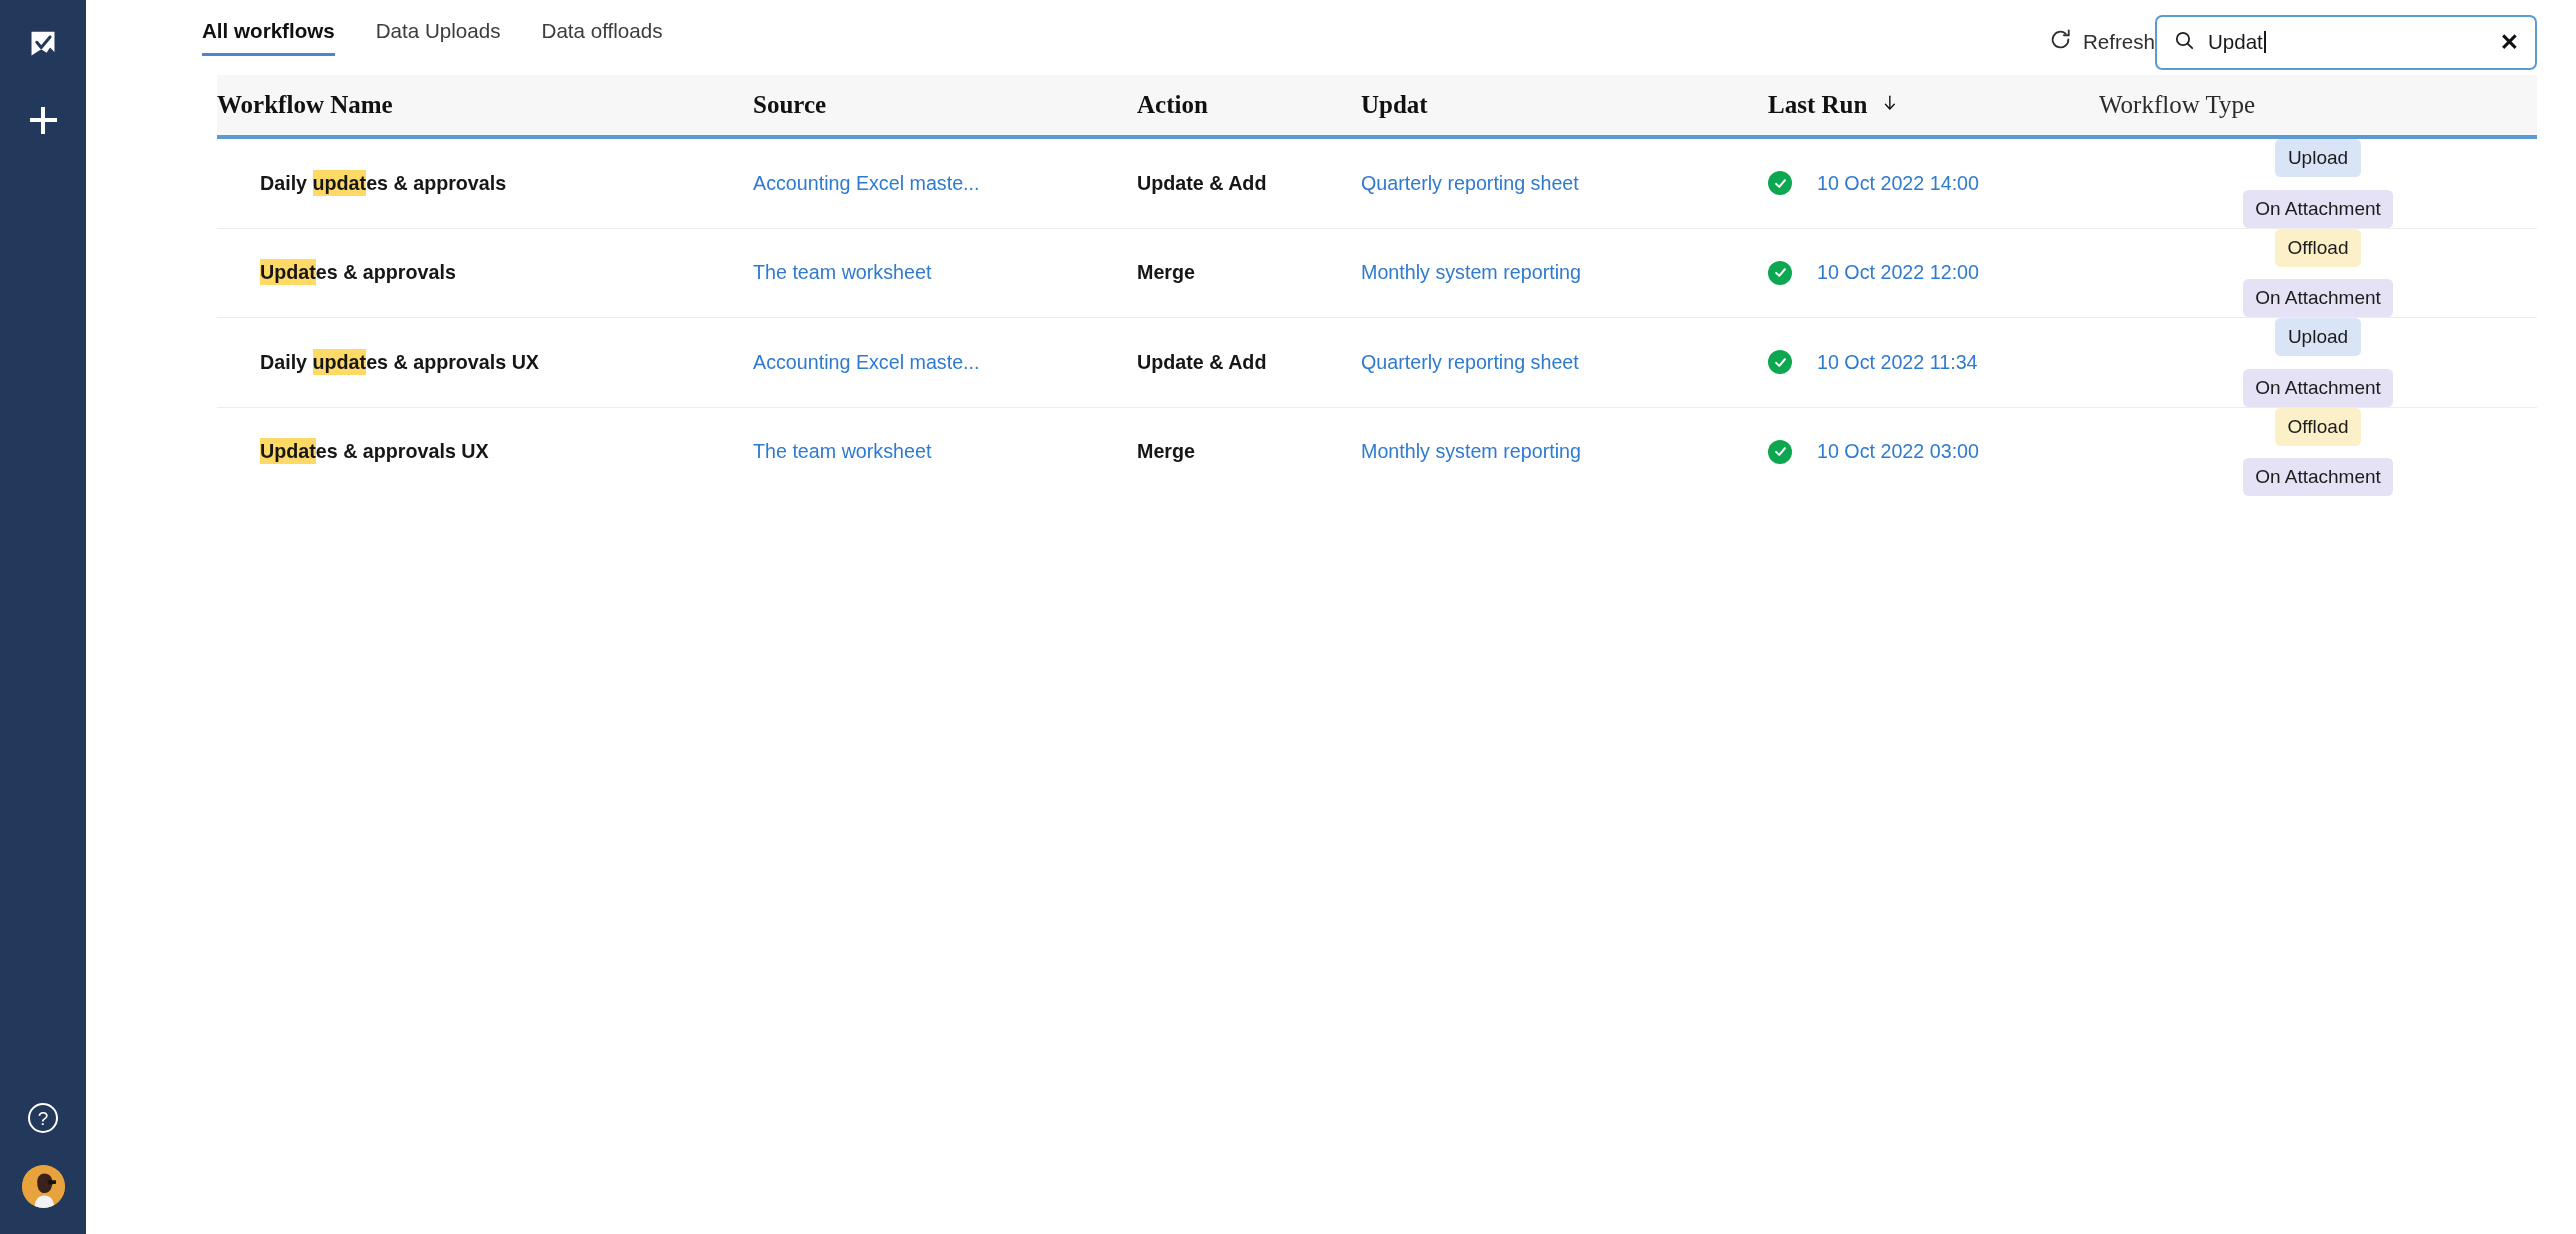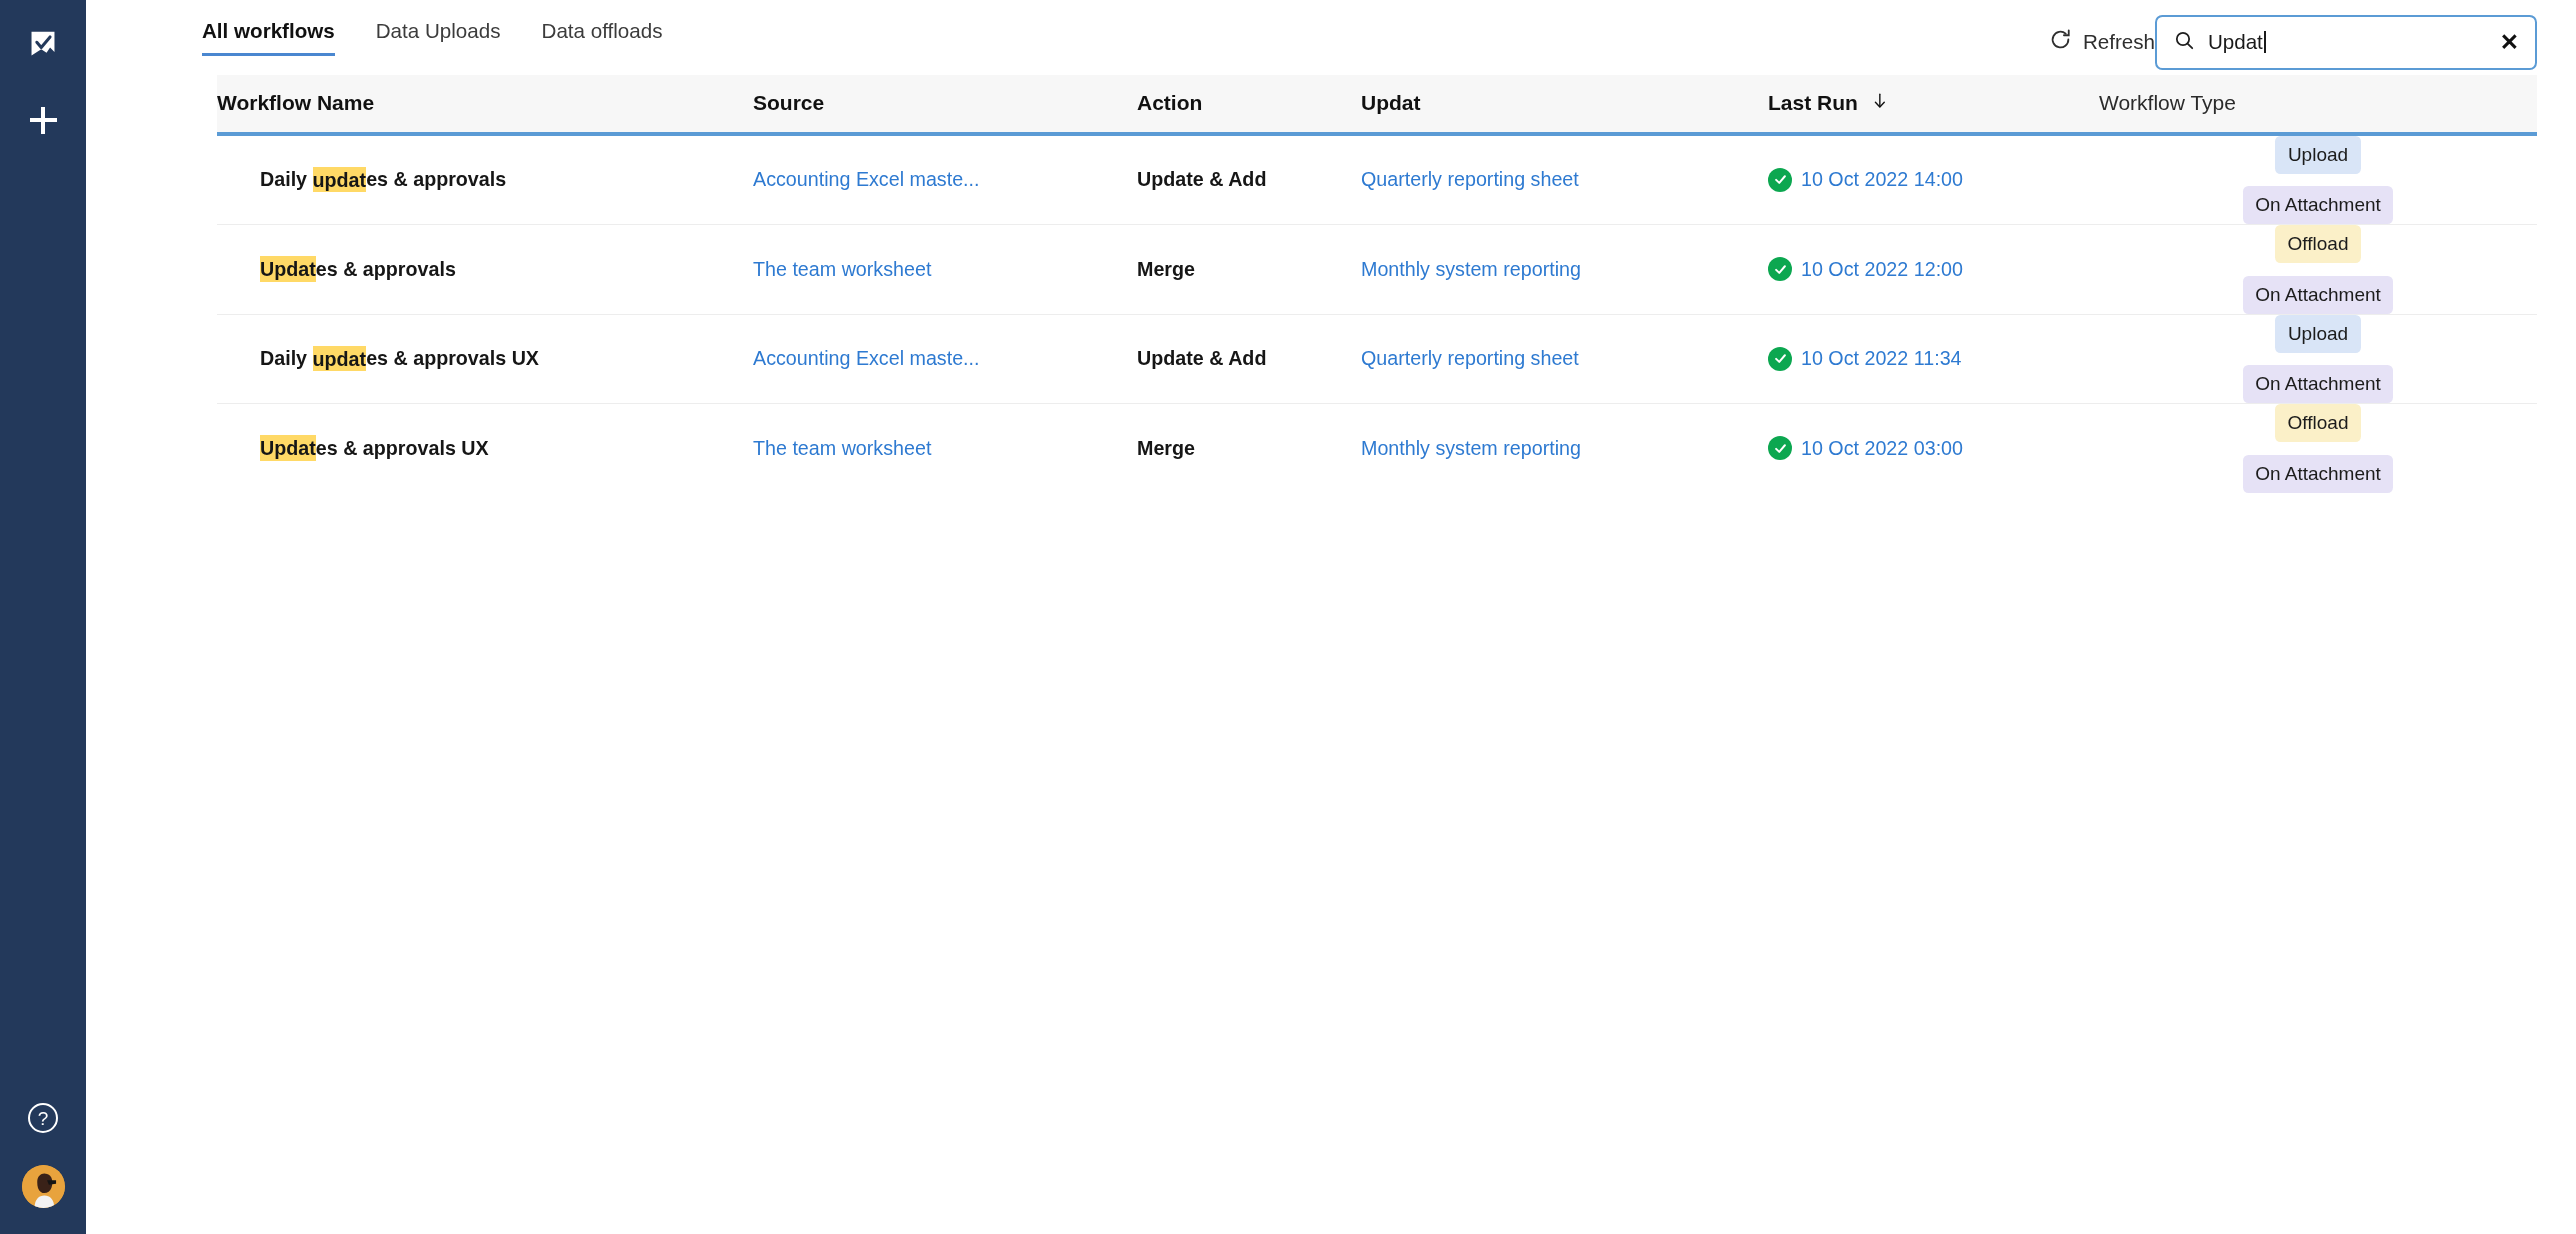--- a/index.html
+++ b/index.html
@@ -100,39 +100,39 @@
   .clear-x {
     font-size: 23px; color: #111111; cursor: pointer;
     font-weight: bold; line-height: 1;
   }
 
   
   .table-wrap { padding: 0 39px 0 131px; flex: 1; }
   table { width: 100%; border-collapse: collapse; table-layout: fixed; }
   thead tr { background: #f7f7f7; }
   th {
-    text-align: left; font-size: 21px; font-weight: bold; color: #111111;
-    padding: 16px 0 16px 0; height: 50px; vertical-align: middle;
+    text-align: left; font-size: 25px; font-weight: bold; color: #111111;
+    padding: 16px 0 16px 0; height: 50px; vertical-align: middle; font-family: Liberation Serif, serif;
   }
   th.nonbold { font-weight: normal; color: #2b2b2b; }
   .th-inner { display: flex; align-items: center; gap: 12.5px; }
   thead { border-bottom: 4.5px solid #5b9bd5; }
 
   tbody tr { border-bottom: 1.8px solid #ededed; height: 73px; }
   tbody tr:last-child { border-bottom: none; }
   td {
     font-size: 19.7px; color: #161616; vertical-align: middle;
     padding: 0;
   }
   td.name { font-weight: bold; padding-left: 43px; }
   td.action { font-weight: bold; }
   .link { color: #2e7ad1; cursor: pointer; }
   mark { background: #ffd966; color: #161616; padding: 1.8px 0; }
 
-  .lastrun { display: flex; align-items: center; gap: 9px; }
+  .lastrun { display: flex; align-items: center; gap: 25px; }
   .check {
     width: 24px; height: 24px; border-radius: 50%; background: #0ca750;
     display: flex; align-items: center; justify-content: center; flex: 0 0 24px;
   }
   .run-time { color: #2e7ad1; }
 
   .badges { display: flex; align-items: center; gap: 12.5px; flex-direction: column; }
   .badge {
     font-size: 19px; color: #1c1c1c; border-radius: 5.4px;
     padding: 8px 12.5px; white-space: nowrap; cursor: pointer;

